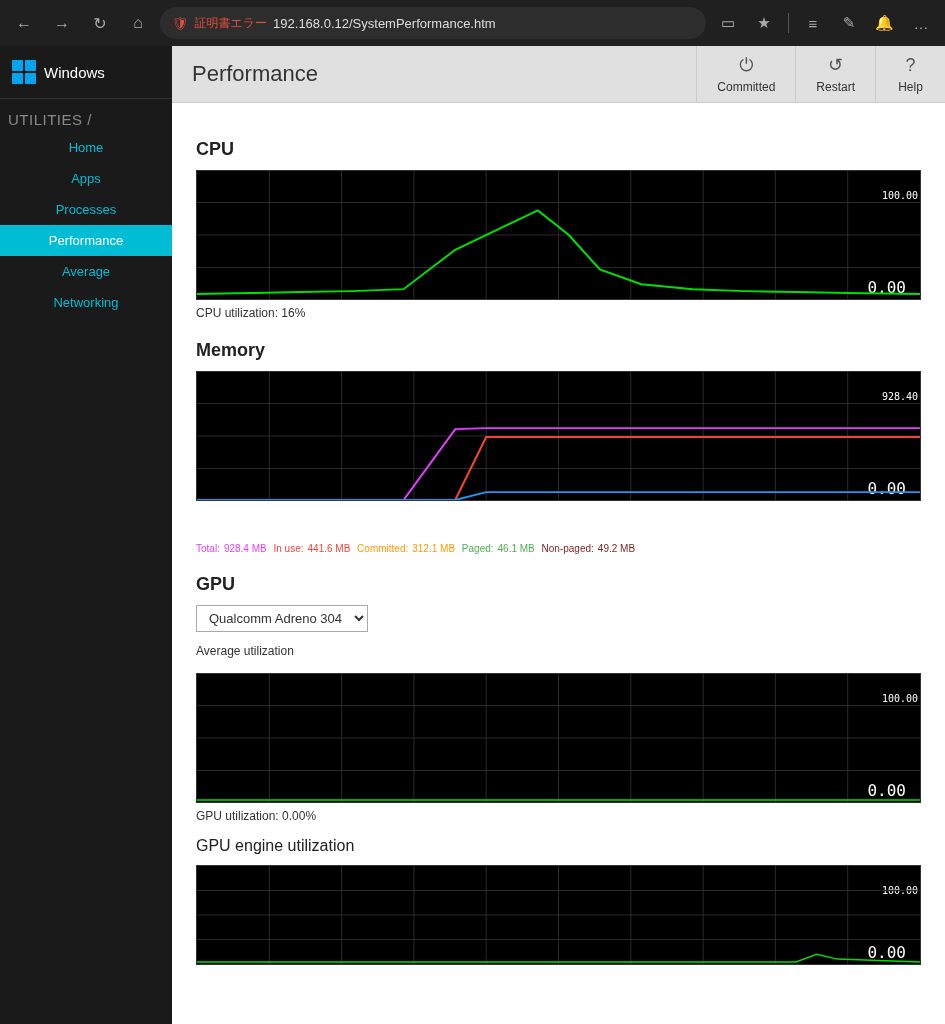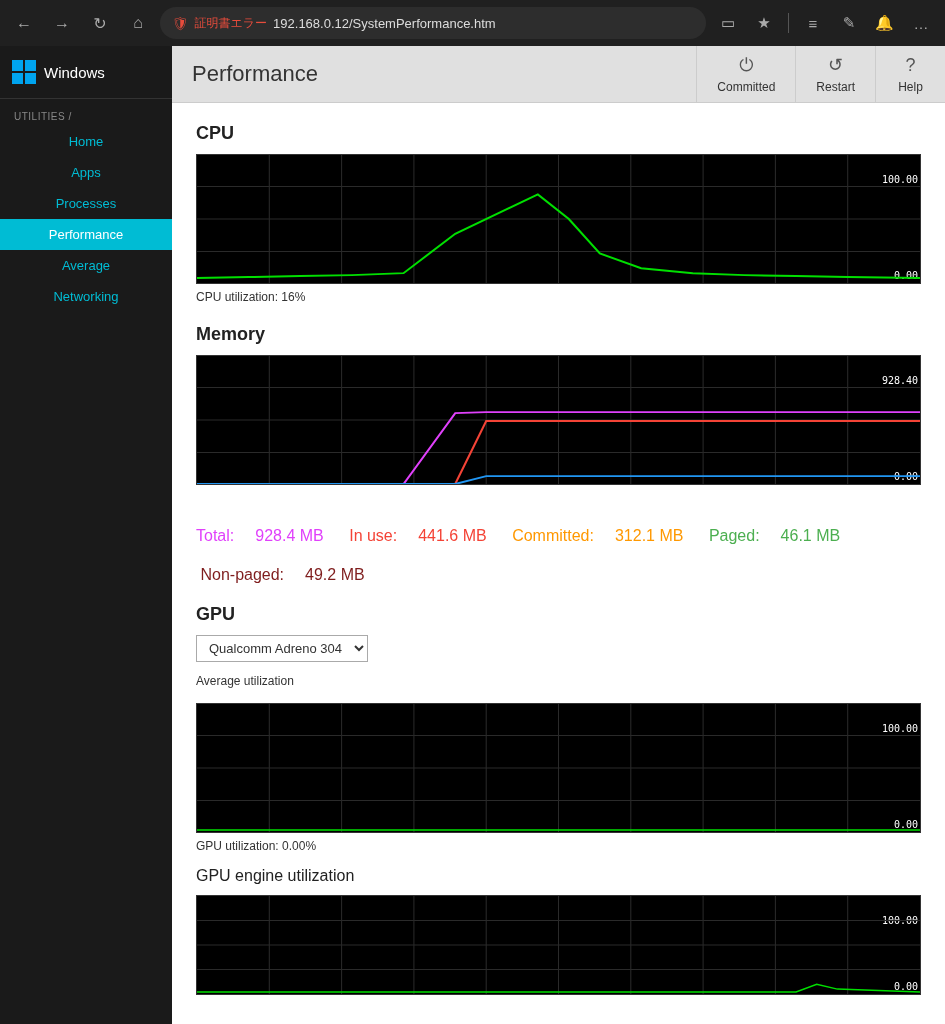--- a/index.html
+++ b/index.html
@@ -78,22 +78,22 @@
     .windows-logo span {
       background: #00a4ef;
       display: block;
     }
     .windows-logo span:nth-child(2) { background: #00a4ef; }
     .windows-logo span:nth-child(3) { background: #00a4ef; }
     .windows-logo span:nth-child(4) { background: #00a4ef; }
     .sidebar-title { color: #fff; font-size: 15px; font-weight: 500; }
     .sidebar-section-label {
       color: #888;
-      font-size: 10px;
-      padding: 12px 14px 4px;
+      font-size: 15px;
+      padding: 12px 8px 4px;
       text-transform: uppercase;
       letter-spacing: 0.5px;
     }
     .sidebar-nav { display: flex; flex-direction: column; }
     .sidebar-item {
       color: #00bcd4;
       font-size: 13px;
       padding: 8px 12px;
       cursor: pointer;
       text-align: center;
@@ -153,21 +153,21 @@
       font-size: 12px;
       min-width: 70px;
     }
     .top-action-icon { font-size: 18px; color: #555; }
 
     
     .page-content {
       flex: 1;
       background: #fff;
       overflow-y: auto;
-      padding: 20px 24px;
+      padding: 36px 24px;
     }
 
     
     .section-heading {
       font-size: 18px;
       font-weight: 600;
       color: #222;
       margin-bottom: 10px;
       margin-top: 0;
     }
@@ -188,39 +188,39 @@
     .chart-label-right {
       position: absolute;
       right: 2px;
       top: 19px;
       color: #fff;
       font-size: 10px;
       font-family: monospace;
     }
     .chart-label-bottom-right {
       position: absolute;
-      right: 2px;
+      right: 14px;
       bottom: 2px;
       color: #fff;
-      font-size: 10px;
+      font-size: 16px;
       font-family: monospace;
     }
 
     .stat-text {
       font-size: 12px;
       color: #333;
       margin-bottom: 14px;
     }
 
     .memory-stats {
-      font-size: 16px;
+      font-size: 10px;
       margin-bottom: 14px;
       display: flex;
       flex-wrap: wrap;
-      gap: 21px;
+      gap: 4px;
       margin-top: 42px;
     }
     .mem-total { color: #e040fb; }
     .mem-inuse { color: #f44336; }
     .mem-committed { color: #ff9800; }
     .mem-paged { color: #4caf50; }
     .mem-nonpaged { color: #7f1d1d; }
 
     
     .gpu-select {

